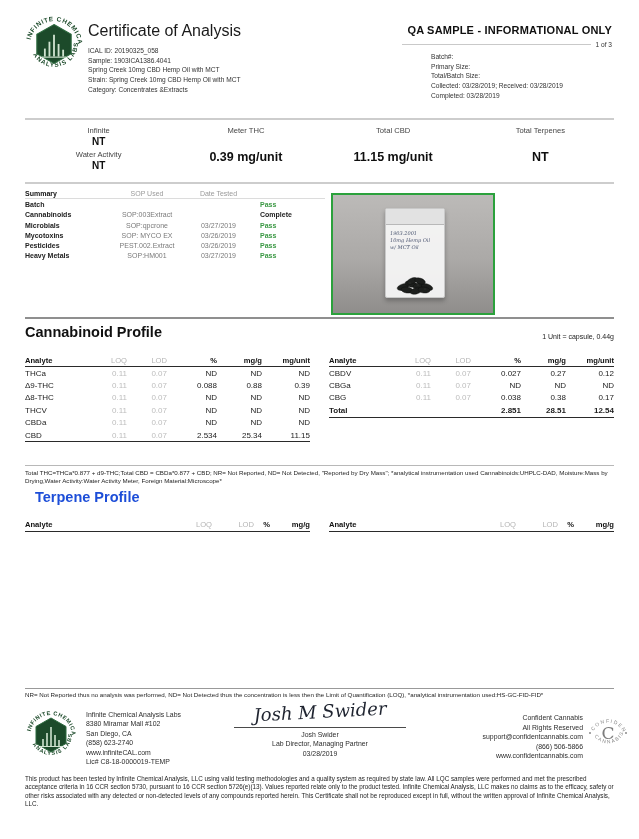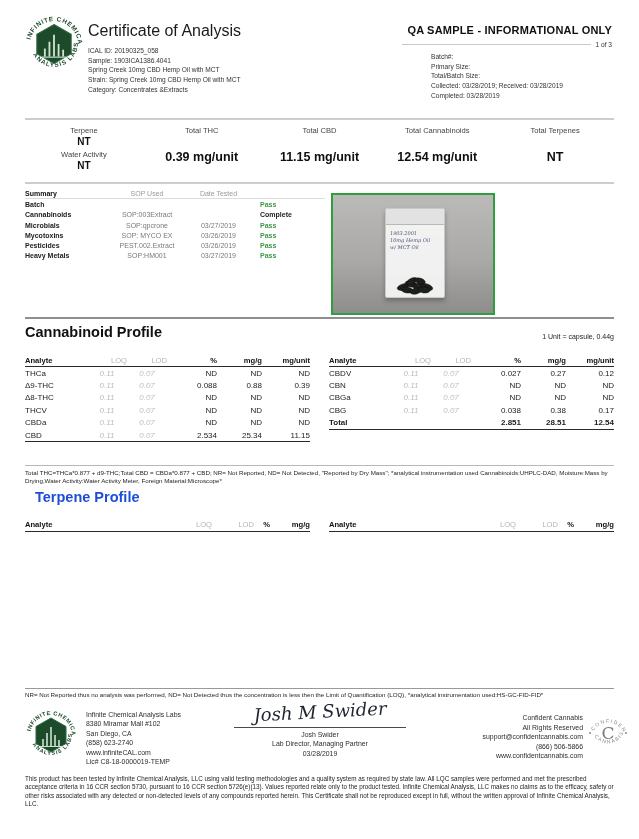--- a/index.html
+++ b/index.html
@@ -57,21 +57,21 @@
   .cann-title{position:absolute;left:25px;top:324px;font-size:14.5px;font-weight:bold;color:#101010;}
   .unit-note{position:absolute;right:25px;top:333px;font-size:7px;color:#222;}
   .an-table{position:absolute;top:354px;border-collapse:collapse;table-layout:fixed;width:285px;font-size:8px;}
   .an-left{left:25px;} .an-right{left:329px;}
   .an-table th{border-bottom:1.5px solid #2a2a2a;padding:1.5px 0;font-size:7.6px;}
   .an-table th.c-analyte{text-align:left;font-weight:bold;color:#111;}
   .an-table th.c-loq,.an-table th.c-lod{text-align:right;color:#b5b5b5;font-weight:normal;}
   .an-table th.c-pct,.an-table th.c-mgg,.an-table th.c-mgunit{text-align:right;font-weight:bold;color:#111;}
   .an-table td{padding:1.7px 0;}
   .an-table td.c-analyte{text-align:left;color:#222;}
-  .an-table td.c-loq,.an-table td.c-lod{text-align:center;color:#bdbdbd;font-style:italic;}
+  .an-table td.c-loq,.an-table td.c-lod{text-align:right;color:#bdbdbd;}
   .an-table td.c-pct,.an-table td.c-mgg,.an-table td.c-mgunit{text-align:right;color:#1c1c1c;}
   .an-table tr:last-child td{border-bottom:1.5px solid #2a2a2a;}
   .an-table tr.row-total td{font-weight:bold;}
 
   
   .footnote{position:absolute;left:25px;top:469px;width:589px;font-size:6.2px;line-height:8px;color:#1e1e1e;}
   .terp-title{position:absolute;left:35px;top:489px;font-size:14.5px;font-weight:bold;color:#1d4ed8;}
   .terp-table{position:absolute;top:518px;border-collapse:collapse;table-layout:fixed;width:285px;}
   .terp-left{left:25px;} .terp-right{left:329px;}
   .terp-table th{border-bottom:1.5px solid #2a2a2a;padding:2px 0;font-size:7.6px;}
@@ -137,36 +137,32 @@
     <div>Primary Size:</div>
     <div>Total/Batch Size:</div>
     <div>Collected: 03/28/2019; Received: 03/28/2019</div>
     <div>Completed: 03/28/2019</div>
   </div>
 
   <div class="sep sep1"></div>
 
   <div class="results">
     <div class="res-col dual">
-      <div class="res-label">Terpene</div>
+      <div class="res-label">Infinite</div>
       <div class="res-value">NT</div>
       <div class="res-label">Water Activity</div>
       <div class="res-value">NT</div>
     </div>
     <div class="res-col">
-      <div class="res-label">Total THC</div>
+      <div class="res-label">Meter THC</div>
       <div class="res-value">0.39 mg/unit</div>
     </div>
     <div class="res-col">
       <div class="res-label">Total CBD</div>
       <div class="res-value">11.15 mg/unit</div>
-    </div>
-    <div class="res-col">
-      <div class="res-label">Total Cannabinoids</div>
-      <div class="res-value">12.54 mg/unit</div>
     </div>
     <div class="res-col">
       <div class="res-label">Total Terpenes</div>
       <div class="res-value">NT</div>
     </div>
   </div>
 
   <div class="sep sep2"></div>
 
   <table class="summary-table">
@@ -351,28 +347,20 @@
     <tbody>
         <tr>
           <td class="c-analyte">CBDV</td>
           <td class="c-loq">0.11</td>
           <td class="c-lod">0.07</td>
           <td class="c-pct">0.027</td>
           <td class="c-mgg">0.27</td>
           <td class="c-mgunit">0.12</td>
         </tr>
         <tr>
-          <td class="c-analyte">CBN</td>
-          <td class="c-loq">0.11</td>
-          <td class="c-lod">0.07</td>
-          <td class="c-pct">ND</td>
-          <td class="c-mgg">ND</td>
-          <td class="c-mgunit">ND</td>
-        </tr>
-        <tr>
           <td class="c-analyte">CBGa</td>
           <td class="c-loq">0.11</td>
           <td class="c-lod">0.07</td>
           <td class="c-pct">ND</td>
           <td class="c-mgg">ND</td>
           <td class="c-mgunit">ND</td>
         </tr>
         <tr>
           <td class="c-analyte">CBG</td>
           <td class="c-loq">0.11</td>

